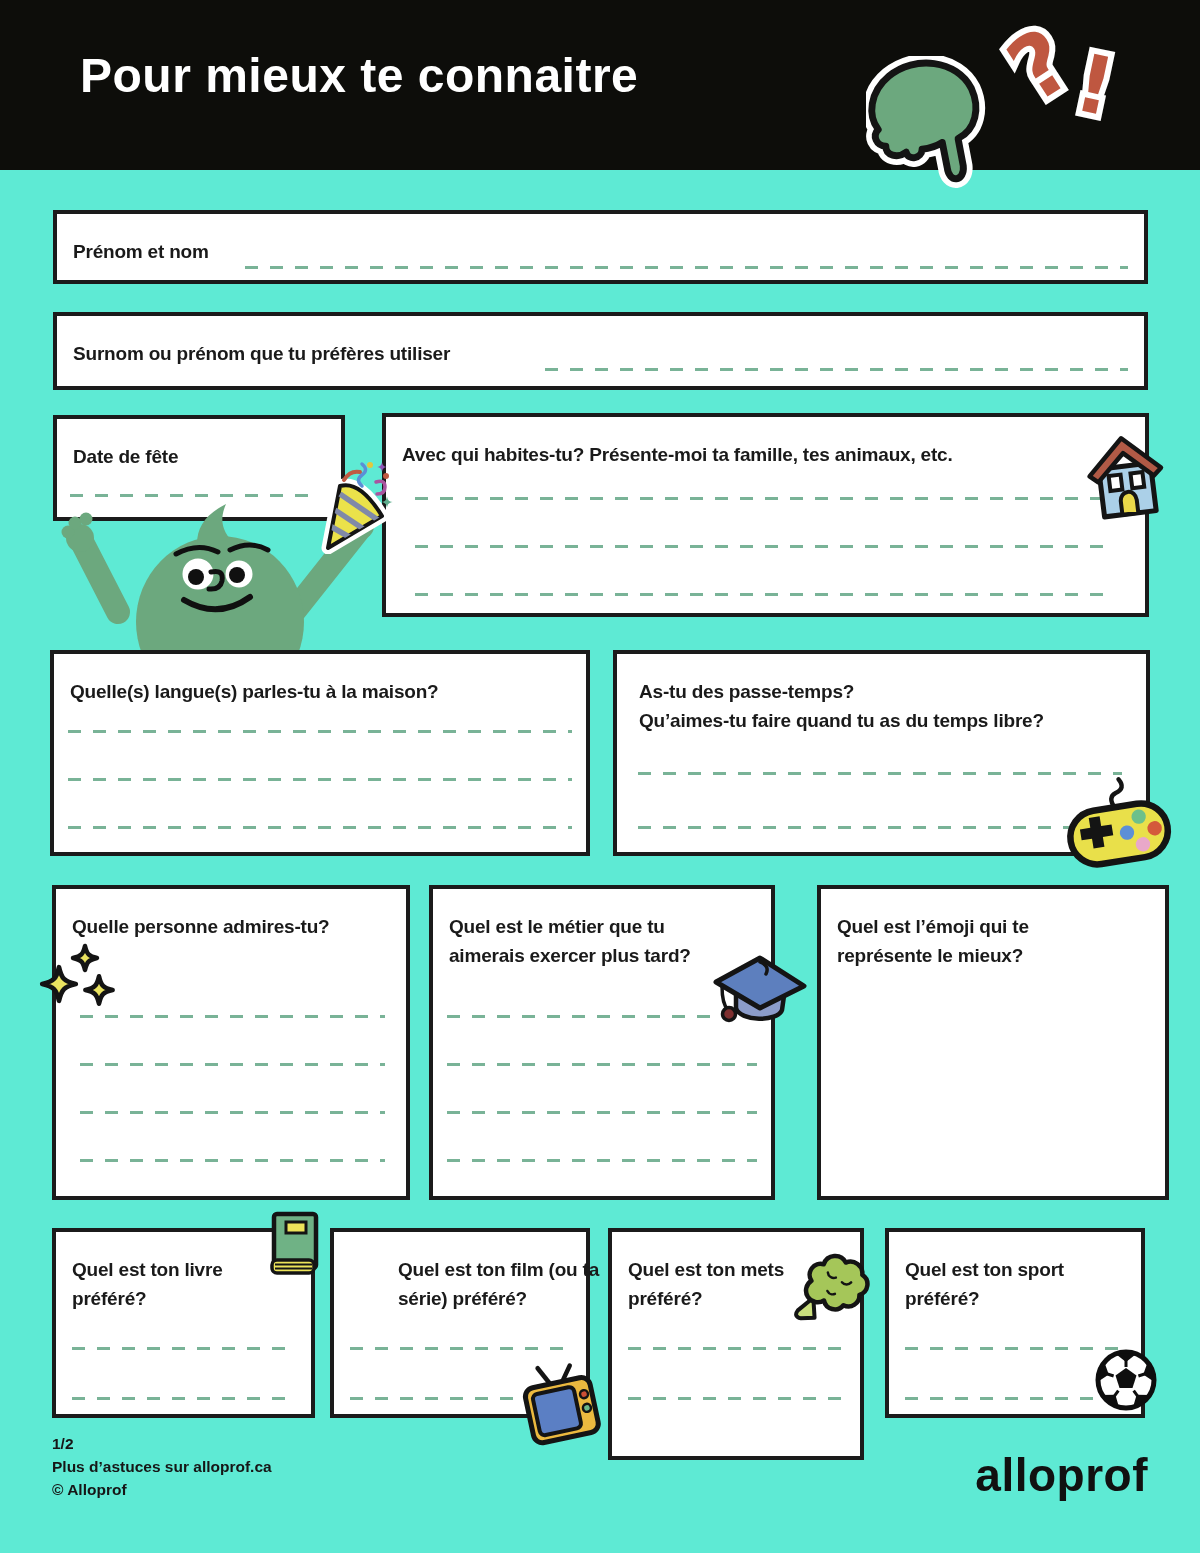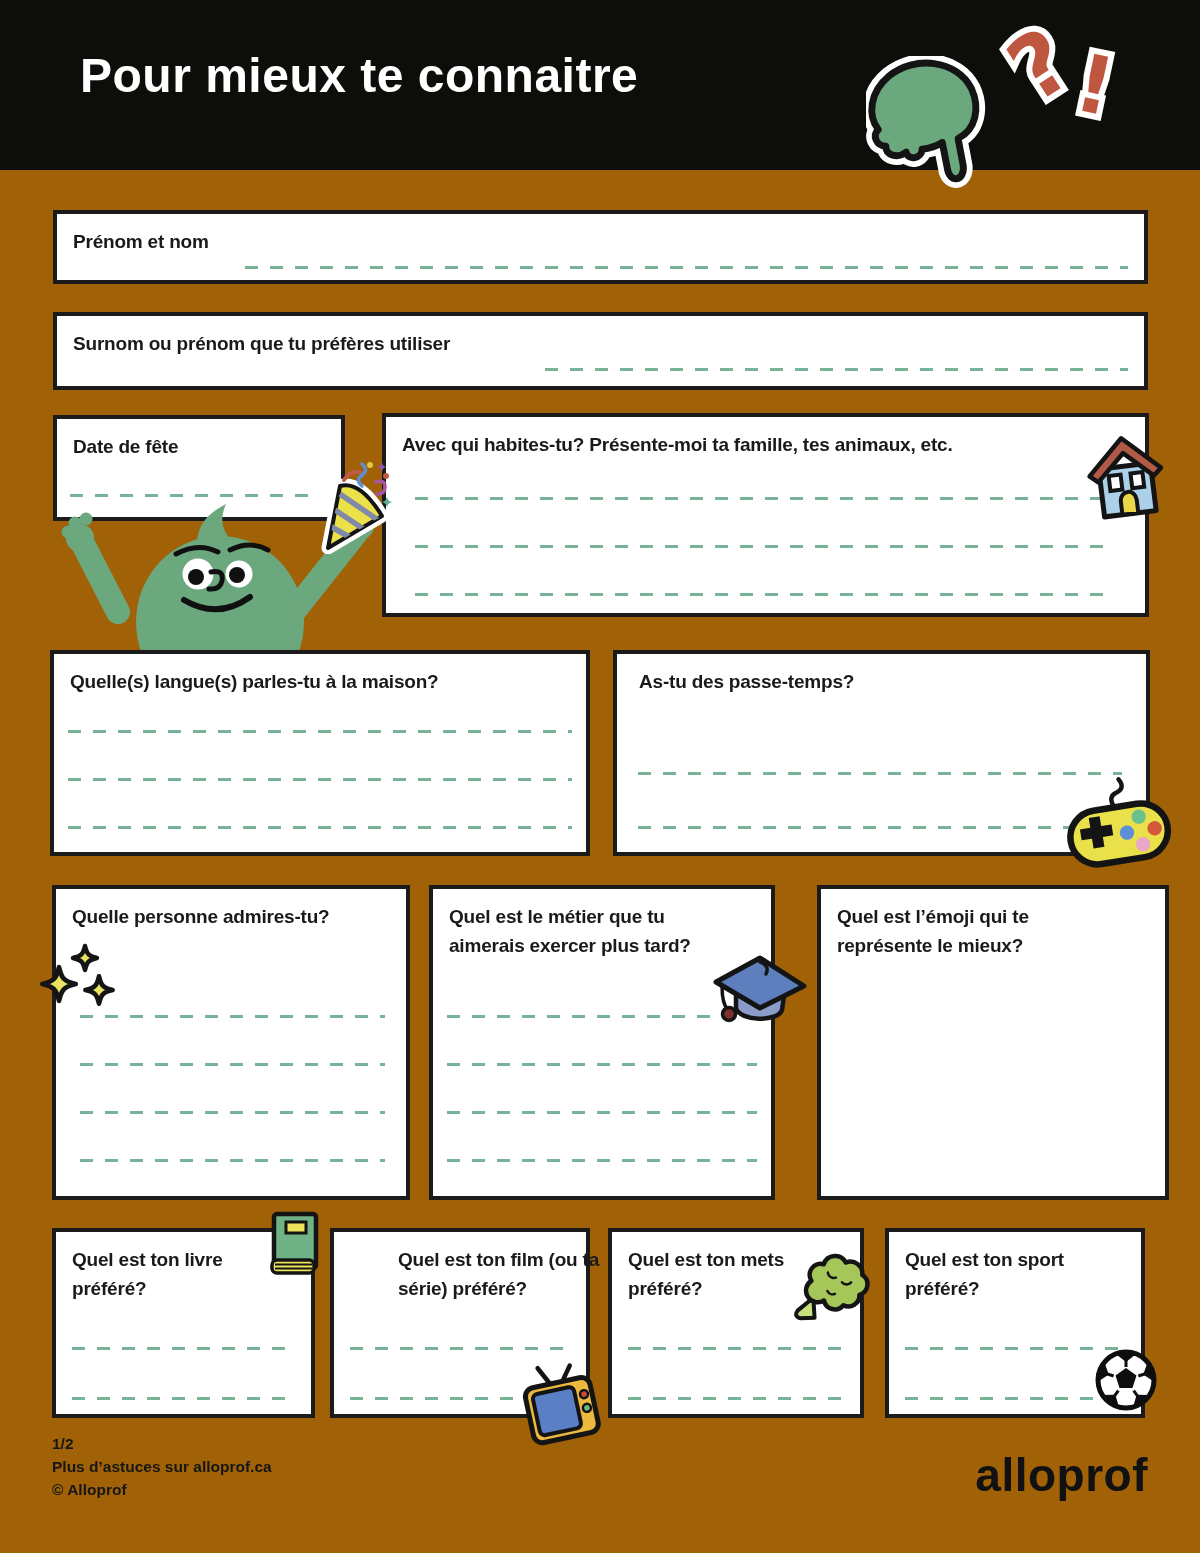--- a/index.html
+++ b/index.html
@@ -1,21 +1,21 @@
 <!DOCTYPE html>
 <html><head>
 <meta charset="utf-8">
 <style>
   html,body{margin:0;padding:0;background:#fff;}
-  #page{position:relative;width:1200px;height:1553px;background:#a16207;overflow:hidden;
+  #page{position:relative;width:1200px;height:1553px;background:#5eead4;overflow:hidden;
         font-family:"Liberation Sans","DejaVu Sans",sans-serif;}
   .header{position:absolute;left:0;top:0;width:1200px;height:170px;background:#0d0d0a;}
   .title{position:absolute;left:80px;top:48px;font-size:48px;font-weight:800;color:#ffffff;letter-spacing:.5px;}
   .box{position:absolute;background:#ffffff;border:4px solid #1b1b1b;box-sizing:border-box;}
-  .label{font-weight:700;font-size:19px;color:#1a1a1a;line-height:1.5;letter-spacing:-.2px;padding:14px 18px 0 16px;}
+  .label{font-weight:700;font-size:19px;color:#1a1a1a;line-height:1.5;letter-spacing:-.2px;padding:24px 18px 0 16px;}
   .dash{position:absolute;height:3px;
         background:repeating-linear-gradient(90deg,#79b397 0,#79b397 13px,transparent 13px,transparent 25px);}
   .icon{position:absolute;}
   .footer-text{position:absolute;left:52px;top:1432px;font-size:15.5px;font-weight:700;color:#161616;line-height:23px;}
   .logo{position:absolute;right:52px;top:1448px;font-size:46px;font-weight:800;color:#111;letter-spacing:.5px;}
 </style>
 </head>
 <body>
 
 <svg width="0" height="0" style="position:absolute">
@@ -123,20 +123,21 @@
   <div class="box" style="left:50px;top:650px;width:540px;height:206px;z-index:4;">
     <div class="label">Quelle(s) langue(s) parles-tu à la maison?</div>
     <div class="dash" style="left:14px;right:14px;top:76px;"></div>
     <div class="dash" style="left:14px;right:14px;top:124px;"></div>
     <div class="dash" style="left:14px;right:14px;top:172px;"></div>
   </div>
 
   <div class="box" style="left:613px;top:650px;width:537px;height:206px;z-index:4;">
     <div class="label" style="padding-left:22px;">
       <div>As-tu des passe-temps?</div>
+      <div>Qu’aimes-tu faire quand tu as du temps libre?</div>
     </div>
     <div class="dash" style="left:21px;right:24px;top:118px;"></div>
     <div class="dash" style="left:21px;right:24px;top:172px;"></div>
   </div>
 
   <svg class="icon" style="left:1062px;top:775px;z-index:5;" width="112" height="104" viewBox="0 0 112 104">
     <g transform="rotate(-9 56 52)">
       <path d="M56,33 q-6,-12 3,-15 q11,-3 5,-13" fill="none" stroke="#141414" stroke-width="4.5" stroke-linecap="round"></path>
       <path d="M34,32 h44 a27,27 0 1 1 0,54 h-44 a27,27 0 1 1 0,-54 z" fill="#e9e04a" stroke="#141414" stroke-width="6.5" stroke-linejoin="round"></path>
       <path d="M28.5,38.5 h11 v10 h10.5 v11 h-10.5 v10 h-11 v-10 h-10.5 v-11 h10.5 z" fill="#141414"></path>
@@ -186,21 +187,21 @@
     <div class="dash" style="left:16px;right:14px;top:115px;"></div>
     <div class="dash" style="left:16px;right:14px;top:165px;"></div>
   </div>
 
   <div class="box" style="left:330px;top:1228px;width:260px;height:190px;z-index:1;">
     <div class="label" style="width:218px;margin-left:48px;">Quel est ton film (ou ta série) préféré?</div>
     <div class="dash" style="left:16px;right:14px;top:115px;"></div>
     <div class="dash" style="left:16px;right:14px;top:165px;"></div>
   </div>
 
-  <div class="box" style="left:608px;top:1228px;width:256px;height:190px;z-index:1;">
+  <div class="box" style="left:608px;top:1228px;width:256px;height:232px;z-index:1;">
     <div class="label" style="width:190px;">Quel est ton mets préféré?</div>
     <div class="dash" style="left:16px;right:14px;top:115px;"></div>
     <div class="dash" style="left:16px;right:14px;top:165px;"></div>
   </div>
 
   <div class="box" style="left:885px;top:1228px;width:260px;height:190px;z-index:1;">
     <div class="label" style="width:195px;">Quel est ton sport préféré?</div>
     <div class="dash" style="left:16px;right:14px;top:115px;"></div>
     <div class="dash" style="left:16px;right:14px;top:165px;"></div>
   </div>

